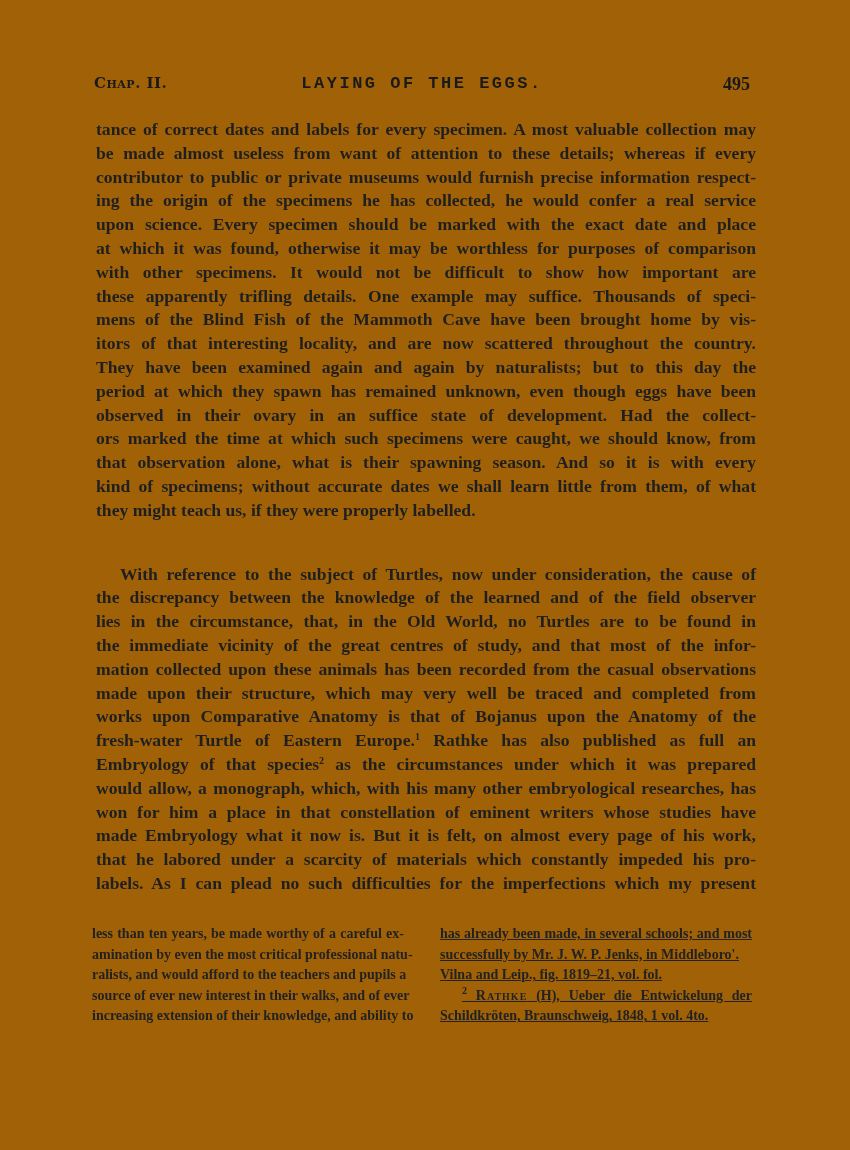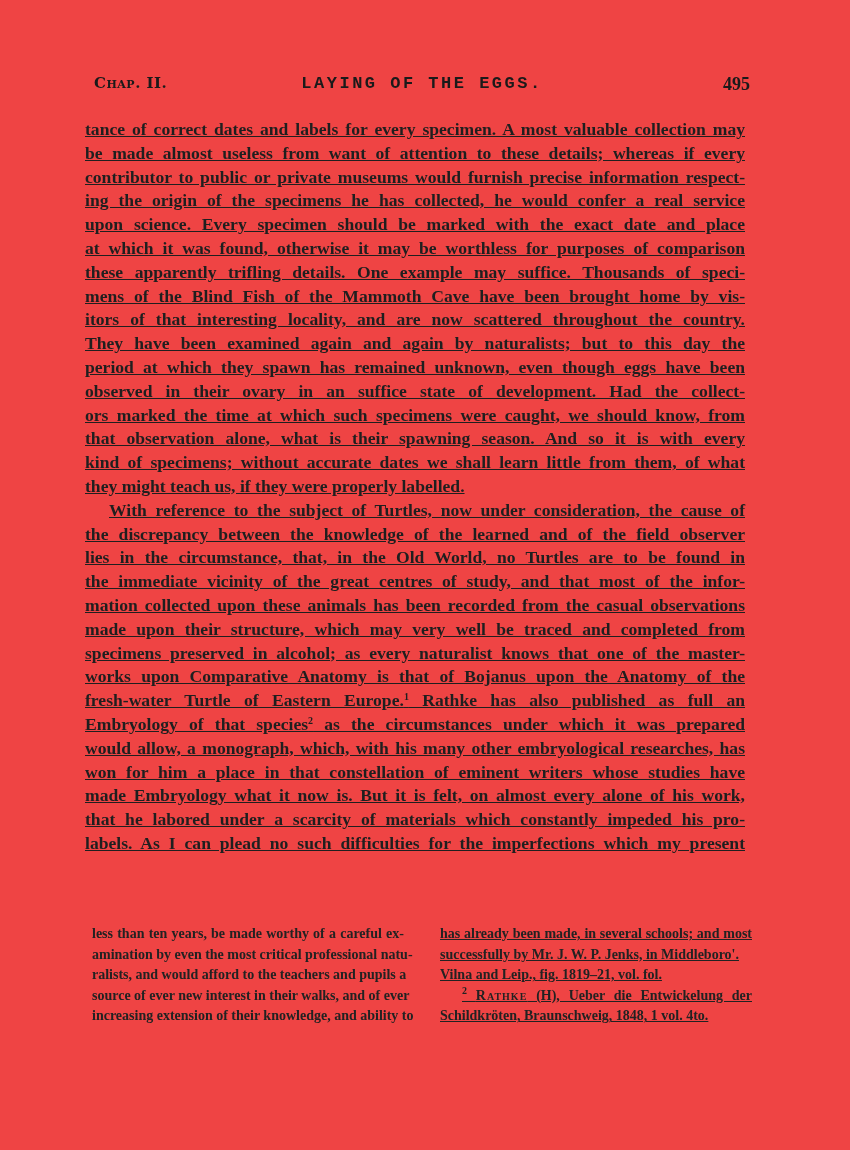--- a/index.html
+++ b/index.html
@@ -1,25 +1,25 @@
 <!DOCTYPE html>
 <html><head>
 <meta charset="utf-8">
 <style>
   html, body { margin: 0; padding: 0; background: #ffffff; }
   body { width: 850px; height: 1150px; position: relative; overflow: hidden; color: #1a1a1a; }
-  .page { position: absolute; left: 0; top: 0; width: 850px; height: 1150px; background: #ef4444; }
+  .page { position: absolute; left: 0; top: 0; width: 850px; height: 1150px; background: #a16207; }
   .header { position: absolute; top: 74px; left: 94px; width: 656px; height: 24px; font-family: "DejaVu Serif", serif; }
   .header .chap { position: absolute; left: 0; top: 0; font-size: 15px; font-weight: bold; font-variant: small-caps; letter-spacing: 0.5px; }
   .header .title { position: absolute; left: 0; right: 0; top: 0; text-align: center; font-family: "Liberation Mono", monospace; font-size: 17px; font-weight: bold; letter-spacing: 2.5px; }
   .header .pnum { position: absolute; right: 0; top: 0; font-family: "Liberation Serif", serif; font-size: 18px; font-weight: bold; margin-left: 8px; }
-  .body { position: absolute; top: 118px; left: 85px; width: 660px; font-family: "Liberation Serif", serif; font-size: 17.6px; line-height: 23.8px; font-weight: bold; color: #1f1f1f; text-decoration: underline; }
+  .body { position: absolute; top: 118px; left: 96px; width: 660px; font-family: "Liberation Serif", serif; font-size: 17.6px; line-height: 23.8px; font-weight: bold; color: #1f1f1f; }
   .line { display: block; white-space: nowrap; text-align: justify; text-align-last: justify; height: 23.8px; }
   .line.last { text-align-last: left; }
-  .line.indent { padding-left: 24px; }
+  .line.indent { padding-left: 24px; margin-top: 40px; }
   sup { font-size: 10px; line-height: 0; vertical-align: 6px; }
   .notes { position: absolute; top: 924px; left: 92px; width: 660px; font-family: "Liberation Serif", serif; font-size: 14px; line-height: 20.6px; color: #222; font-weight: bold; }
   .col { position: absolute; top: 0; width: 312px; }
   .col.left { left: 0; }
   .col.right { left: 348px; text-decoration: underline; }
   .nline { display: block; white-space: nowrap; text-align: justify; text-align-last: justify; height: 20.6px; }
   .nline.last { text-align-last: left; }
   .nline.indent { padding-left: 22px; }
   .sc { font-variant: small-caps; letter-spacing: 1px; }
 </style>
@@ -34,43 +34,43 @@
     <span class="pnum">495</span>
   </div>
 
   <div class="body">
     <span class="line">tance of correct dates and labels for every specimen.  A most valuable collection may</span>
     <span class="line">be made almost useless from want of attention to these details; whereas if every</span>
     <span class="line">contributor to public or private museums would furnish precise information respect-</span>
     <span class="line">ing the origin of the specimens he has collected, he would confer a real service</span>
     <span class="line">upon science.  Every specimen should be marked with the exact date and place</span>
     <span class="line">at which it was found, otherwise it may be worthless for purposes of comparison</span>
+    <span class="line">with other specimens.  It would not be difficult to show how important are</span>
     <span class="line">these apparently trifling details.  One example may suffice.  Thousands of speci-</span>
     <span class="line">mens of the Blind Fish of the Mammoth Cave have been brought home by vis-</span>
     <span class="line">itors of that interesting locality, and are now scattered throughout the country.</span>
     <span class="line">They have been examined again and again by naturalists; but to this day the</span>
     <span class="line">period at which they spawn has remained unknown, even though eggs have been</span>
     <span class="line">observed in their ovary in an suffice state of development.  Had the collect-</span>
     <span class="line">ors marked the time at which such specimens were caught, we should know, from</span>
     <span class="line">that observation alone, what is their spawning season.  And so it is with every</span>
     <span class="line">kind of specimens; without accurate dates we shall learn little from them, of what</span>
     <span class="line last">they might teach us, if they were properly labelled.</span>
     <span class="line indent">With reference to the subject of Turtles, now under consideration, the cause of</span>
     <span class="line">the discrepancy between the knowledge of the learned and of the field observer</span>
     <span class="line">lies in the circumstance, that, in the Old World, no Turtles are to be found in</span>
     <span class="line">the immediate vicinity of the great centres of study, and that most of the infor-</span>
     <span class="line">mation collected upon these animals has been recorded from the casual observations</span>
     <span class="line">made upon their structure, which may very well be traced and completed from</span>
-    <span class="line">specimens preserved in alcohol; as every naturalist knows that one of the master-</span>
     <span class="line">works upon Comparative Anatomy is that of Bojanus upon the Anatomy of the</span>
     <span class="line"><span>fresh-water Turtle of Eastern Europe.</span><sup>1</sup><span>  Rathke has also published as full an</span></span>
     <span class="line"><span>Embryology of that species</span><sup>2</sup><span> as the circumstances under which it was prepared</span></span>
     <span class="line">would allow, a monograph, which, with his many other embryological researches, has</span>
     <span class="line">won for him a place in that constellation of eminent writers whose studies have</span>
-    <span class="line">made Embryology what it now is.  But it is felt, on almost every alone of his work,</span>
+    <span class="line">made Embryology what it now is.  But it is felt, on almost every page of his work,</span>
     <span class="line">that he labored under a scarcity of materials which constantly impeded his pro-</span>
     <span class="line">labels.  As I can plead no such difficulties for the imperfections which my present</span>
   </div>
 
   <div class="notes">
     <div class="col left">
       <span class="nline">less than ten years, be made worthy of a careful ex-</span>
       <span class="nline">amination by even the most critical professional natu-</span>
       <span class="nline">ralists, and would afford to the teachers and pupils a</span>
       <span class="nline">source of ever new interest in their walks, and of ever</span>

